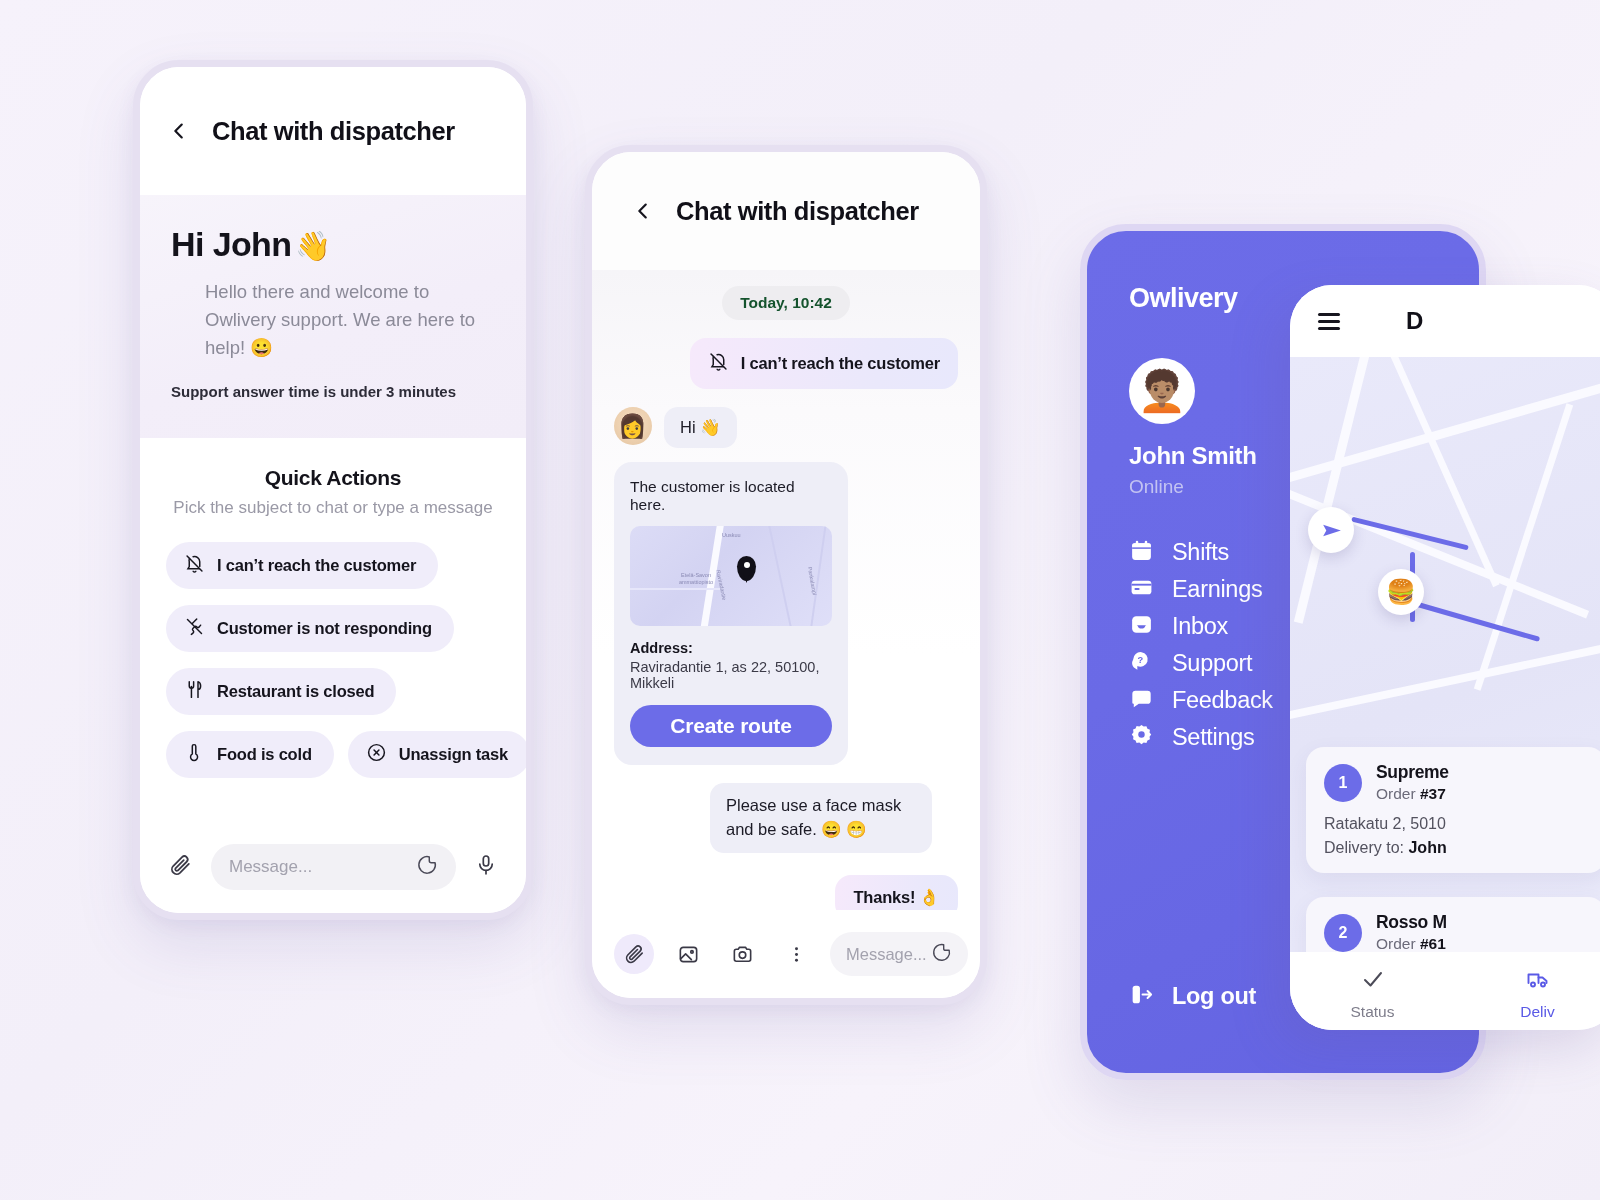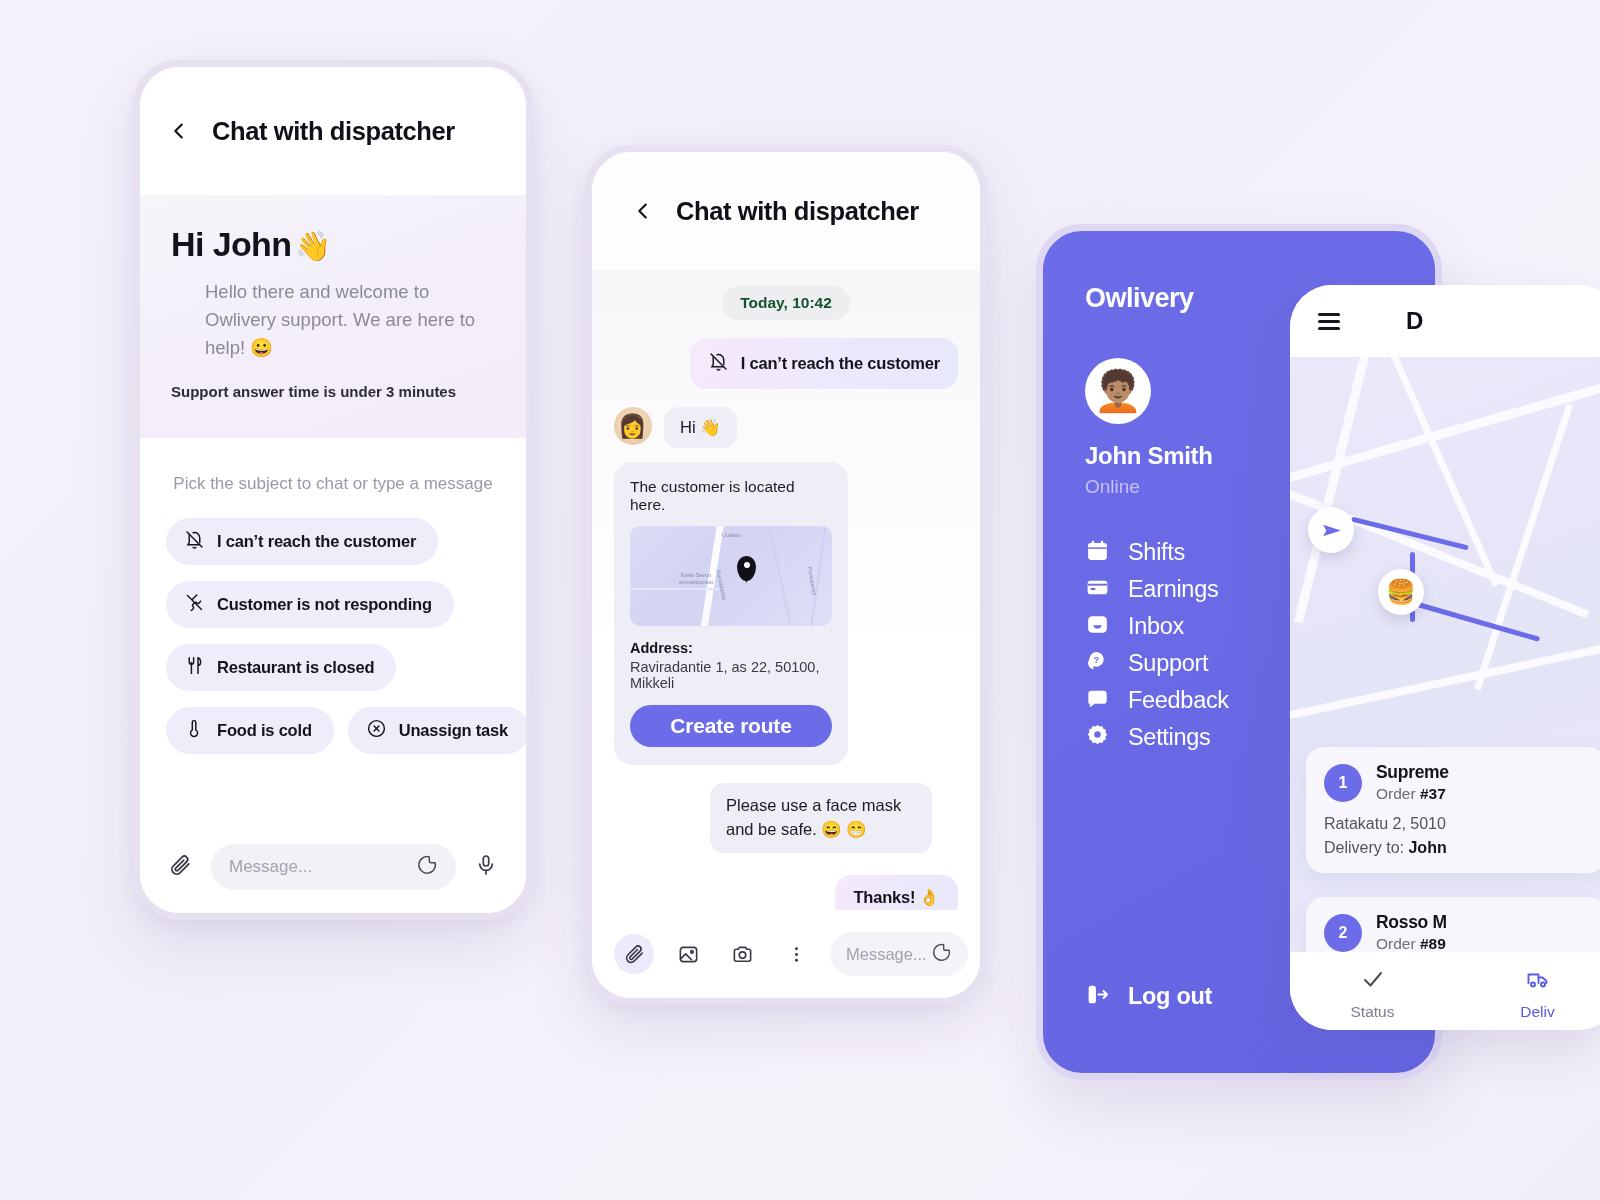--- a/index.html
+++ b/index.html
@@ -128,21 +128,21 @@
   .tb-icon { width: 40px; height: 40px; border-radius: 50%; display: flex; align-items: center; justify-content: center; flex: none; }
   .tb-icon.active { background: #efeafb; }
   .msgfield2 {
     flex: 1; height: 44px; background: #f4f3f7; border-radius: 22px;
     display: flex; align-items: center; justify-content: center; gap: 4px; padding: 0 16px;
   }
   .msgfield2 .ph { font-size: 16.5px; color: #a3a2ae; }
 
   
   #sidebar {
-    position: absolute; left: 1036px; top: 224px; width: 406px; height: 856px;
+    position: absolute; left: 1080px; top: 224px; width: 406px; height: 856px;
     background: linear-gradient(150deg, #6c6ce8 0%, #6a6ae6 45%, #6464e2 100%);
     border-radius: 46px; border: 7px solid #ded7f3;
     box-shadow: 0 26px 60px rgba(104,86,160,0.15);
     padding: 52px 0 0 42px; overflow: hidden;
   }
   .brand { font-size: 27px; font-weight: 700; color: #fff; letter-spacing: -0.5px; }
   .sb-avatar {
     margin-top: 44px; width: 66px; height: 66px; border-radius: 50%; background: #fff;
     display: flex; align-items: center; justify-content: center; font-size: 40px; overflow: hidden;
   }
@@ -214,20 +214,21 @@
       <div class="p1-title">Chat with dispatcher</div>
     </div>
 
     <div class="p1-greet">
       <div class="greet-h1"><span>Hi John</span><span class="emj">👋</span></div>
       <div class="greet-sub">Hello there and welcome to Owlivery support. We are here to help! 😀</div>
       <div class="greet-note">Support answer time is under 3 minutes</div>
     </div>
 
     <div class="p1-qa">
+      <div class="qa-title">Quick Actions</div>
       <div class="qa-sub">Pick the subject to chat or type a message</div>
 
       <div class="qa-list">
         <div class="chip">
           <span>
             <svg viewBox="0 0 24 24" width="21" height="21" fill="none" stroke="#17161f" stroke-width="1.7" stroke-linecap="round">
                 <path d="M18 15.5V10a6 6 0 0 0-7.6-5.8M6.2 6.2A6 6 0 0 0 6 10v5.5L4.5 18h13"></path>
                 <path d="M10.5 21a2 2 0 0 0 3 0"></path>
                 <line x1="3.5" y1="3.5" x2="20.5" y2="20.5"></line>
               </svg>
@@ -532,21 +533,21 @@
         </div>
         <div class="dc-addr">Ratakatu 2, 5010</div>
         <div class="dc-to"><span>Delivery to: </span><b>John</b></div>
       </div>
 
       <div class="del-card" style="top:540px;">
         <div class="dc-top">
           <div class="dc-num">2</div>
           <div>
             <div class="dc-name">Rosso M</div>
-            <div class="dc-order"><span>Order </span><b>#89</b></div>
+            <div class="dc-order"><span>Order </span><b>#61</b></div>
           </div>
         </div>
         <div class="dc-addr">Hallituskatu 5,</div>
       </div>
     </div>
 
     <div class="p3-tabs">
       <div class="p3-tab">
         <span>
           <svg viewBox="0 0 24 24" width="24" height="24" fill="none" stroke="#4c4b58" stroke-width="2" stroke-linecap="round" stroke-linejoin="round">

